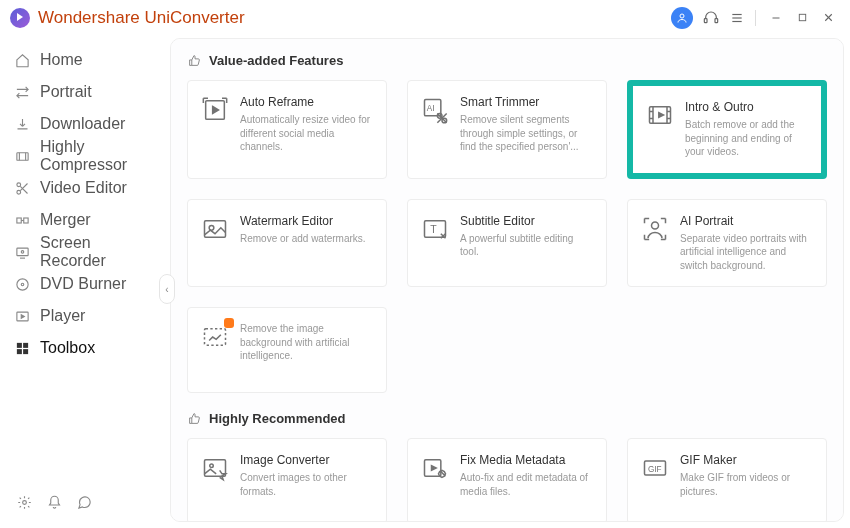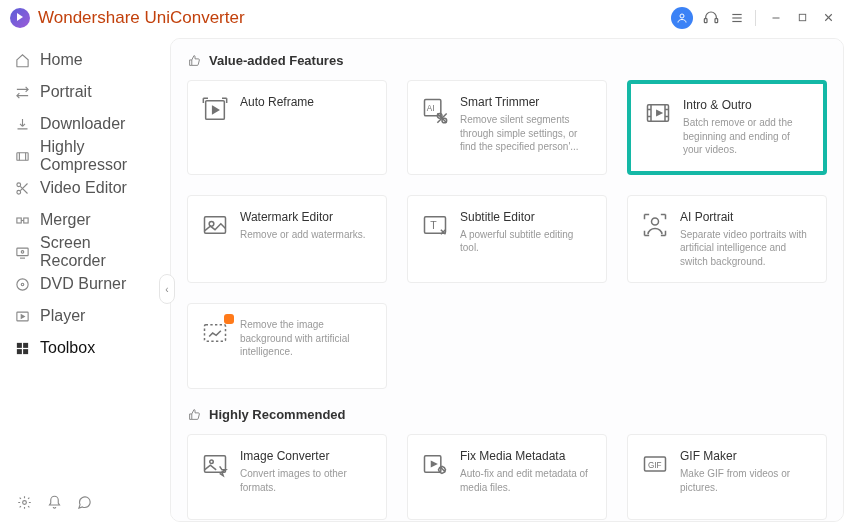--- a/index.html
+++ b/index.html
@@ -26,21 +26,21 @@
 .collapse-handle { position: absolute; right: -9px; top: 238px; width: 16px; height: 30px; background: #fff; border: 1px solid #e5e5e5; border-radius: 10px; display: flex; align-items: center; justify-content: center; font-size: 10px; color: #888; cursor: pointer; z-index: 2; }
 
 .content { flex: 1; background: #fdfdfe; border: 1px solid #eee; border-radius: 10px; margin: 2px 6px 6px 4px; padding: 14px 16px; overflow-y: auto; }
 .section-header { display: flex; align-items: center; gap: 8px; margin-bottom: 12px; margin-top: 4px; }
 .section-header:first-child { margin-top: 0; }
 .section-icon { width: 14px; height: 14px; color: #888; display: flex; align-items: center; justify-content: center; }
 .section-title { font-size: 13px; font-weight: 700; color: #333; }
 
 .card-grid { display: grid; grid-template-columns: repeat(3, 1fr); gap: 20px; margin-bottom: 18px; }
 .card { border: 1px solid #ededed; border-radius: 4px; padding: 14px 12px; display: flex; gap: 10px; cursor: pointer; min-height: 86px; background: #fff; }
-.card.highlighted { border: 4px solid #14b8a6; }
+.card.highlighted { border: 6px solid #14b8a6; }
 .card-icon { width: 30px; height: 30px; flex-shrink: 0; display: flex; align-items: center; justify-content: center; color: #737373; position: relative; }
 .card-body { flex: 1; }
 .card-title { font-size: 12px; color: #333; margin-bottom: 4px; font-weight: 500; }
 .card-desc { font-size: 10px; color: #999; line-height: 1.35; }
 .badge-new { position: absolute; top: -4px; right: -4px; width: 10px; height: 10px; background: #ff7a1a; border-radius: 3px; }
 
 svg { display: block; }
 </style>
 </head>
 <body>
@@ -222,20 +222,21 @@
       <div class="card">
         <div class="card-icon">
             <svg width="28" height="28" viewBox="0 0 24 24" fill="none" stroke="currentColor" stroke-width="1.3">
               <rect x="4" y="4" width="16" height="16" rx="1"></rect>
               <path d="M10 9l5 3-5 3z" fill="currentColor"></path>
               <path d="M2 2h4M2 2v4M22 2h-4M22 2v4"></path>
             </svg>
           </div>
         <div class="card-body">
           <div class="card-title">Auto Reframe</div>
+          <div class="card-desc">Automatically resize video for different social media channels.</div>
         </div>
       </div>
 
       <div class="card">
         <div class="card-icon">
             <svg width="28" height="28" viewBox="0 0 24 24" fill="none" stroke="currentColor" stroke-width="1.3">
               <rect x="3" y="3" width="14" height="14" rx="1"></rect>
               <text x="5" y="13" font-size="7" fill="currentColor" stroke="none">AI</text>
               <circle cx="16" cy="17" r="2"></circle>
               <circle cx="20" cy="21" r="2"></circle>

